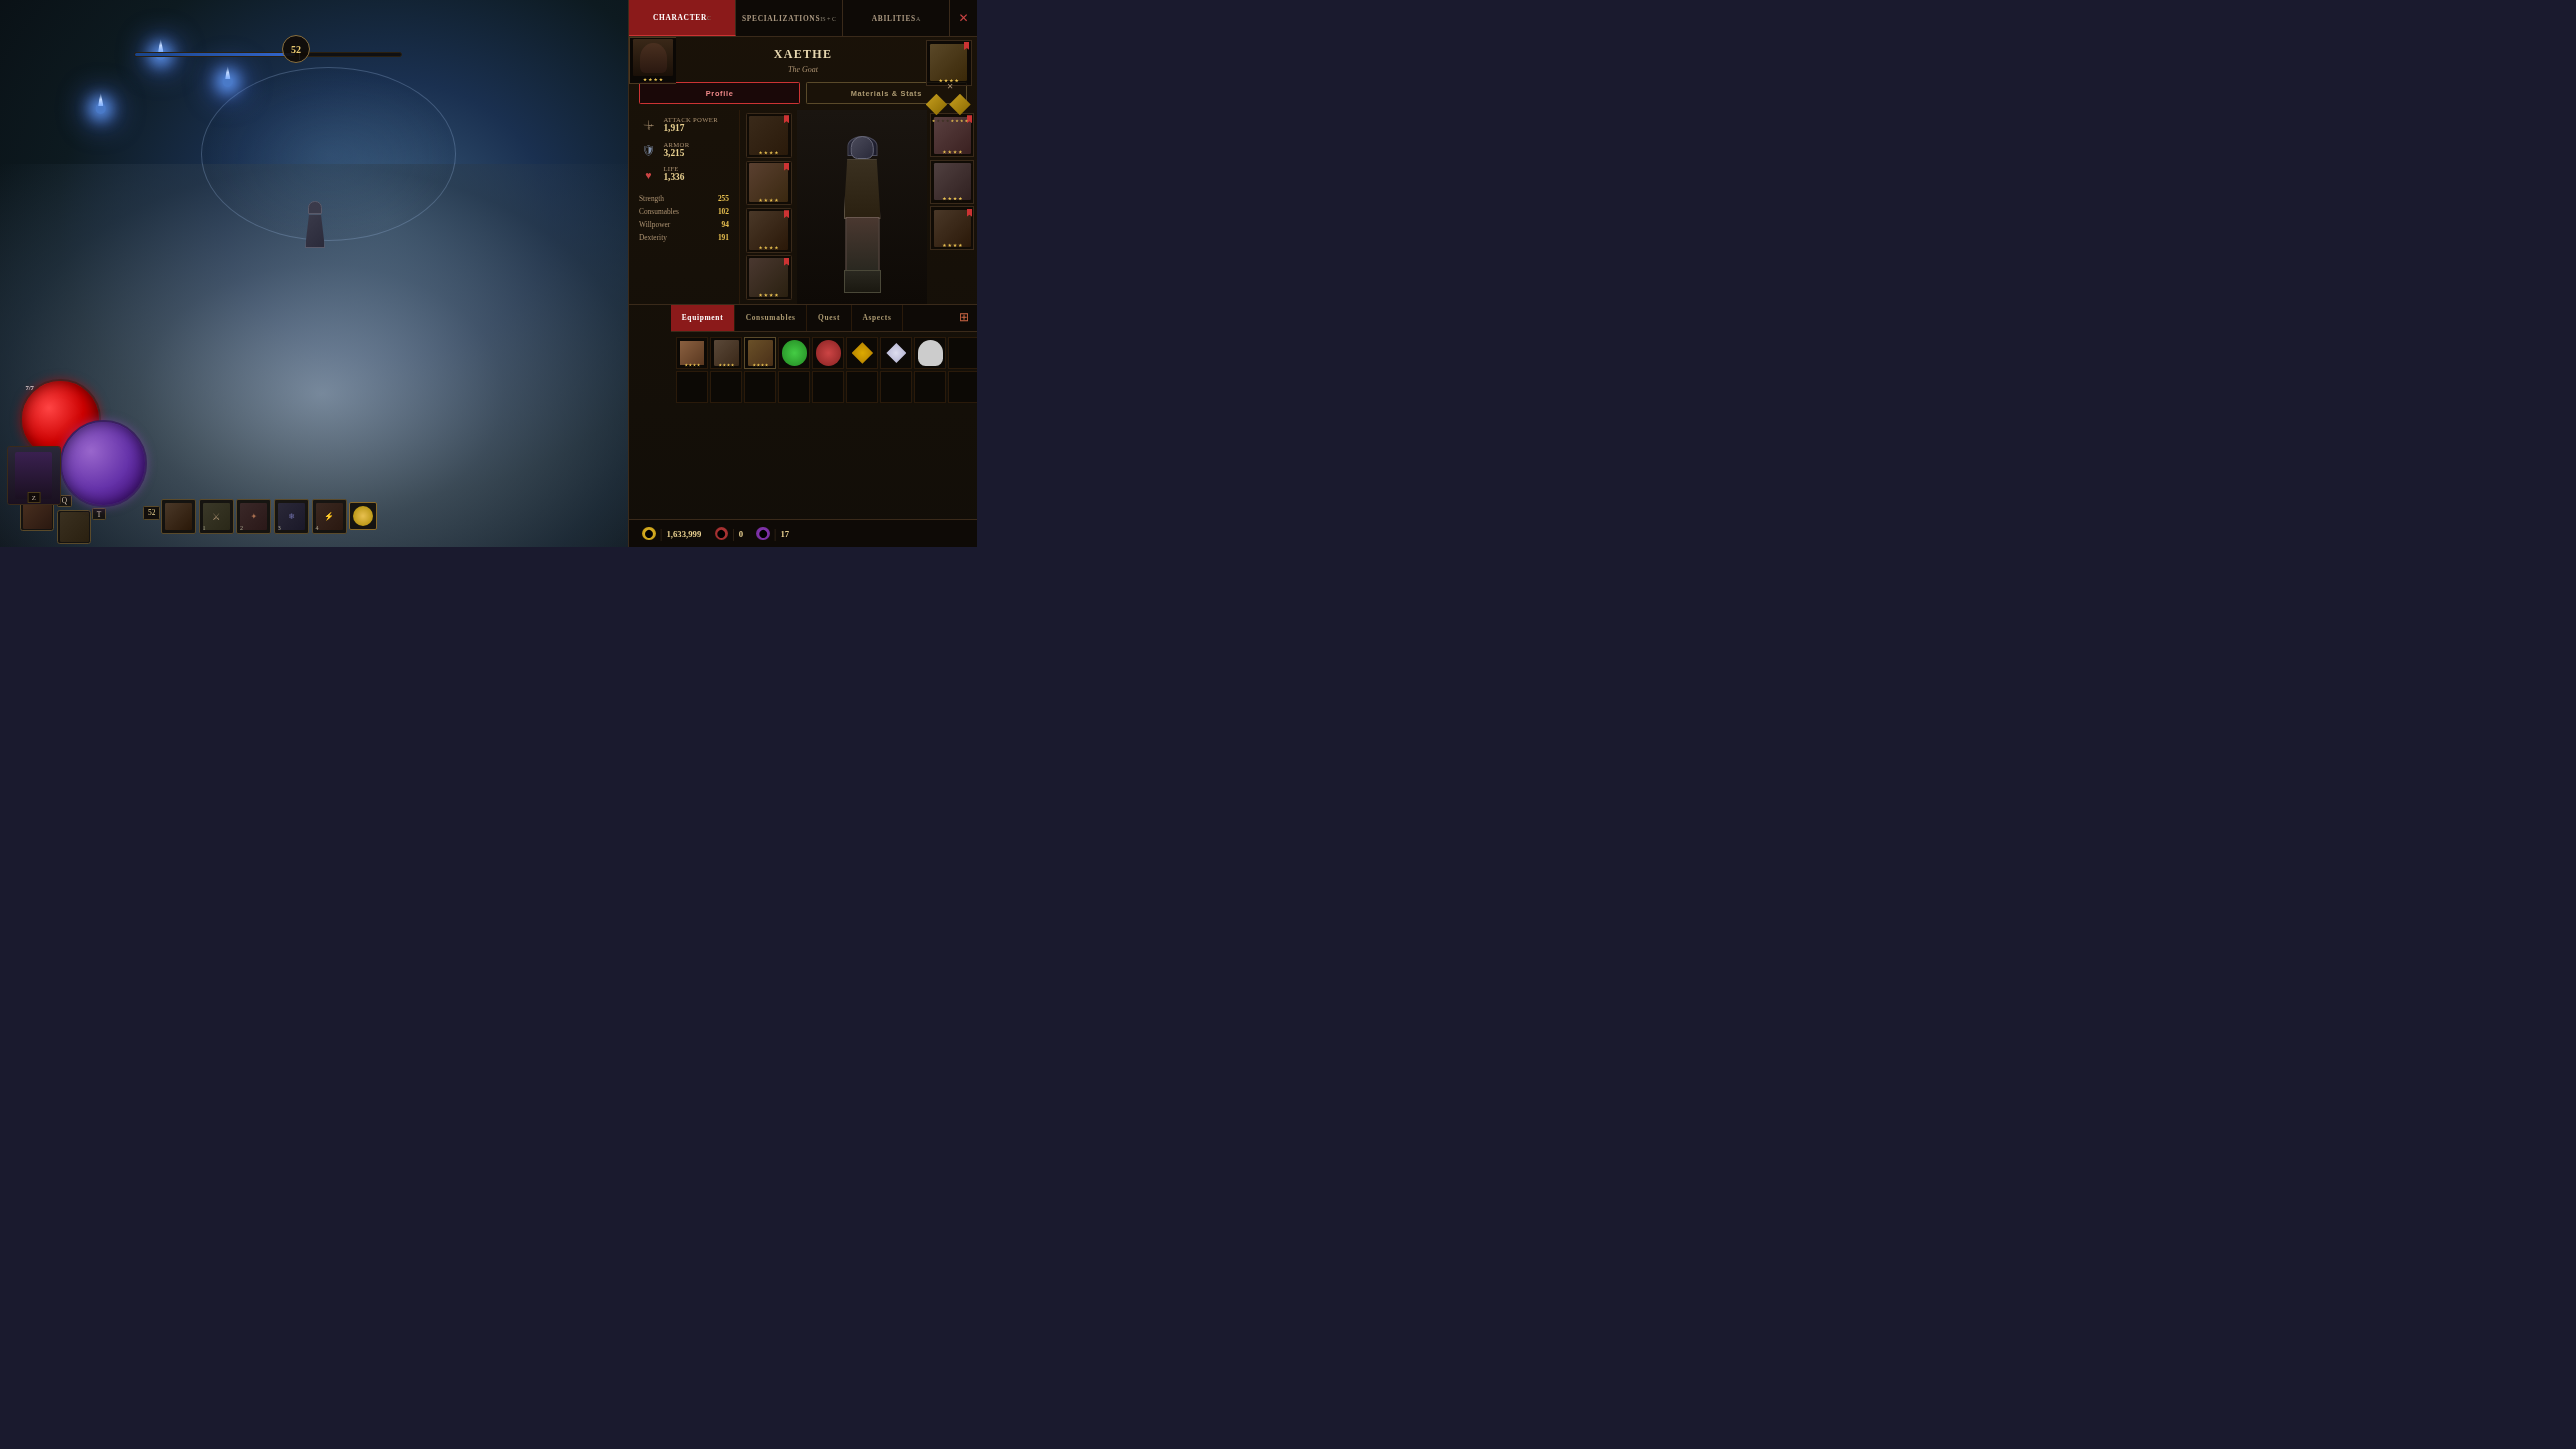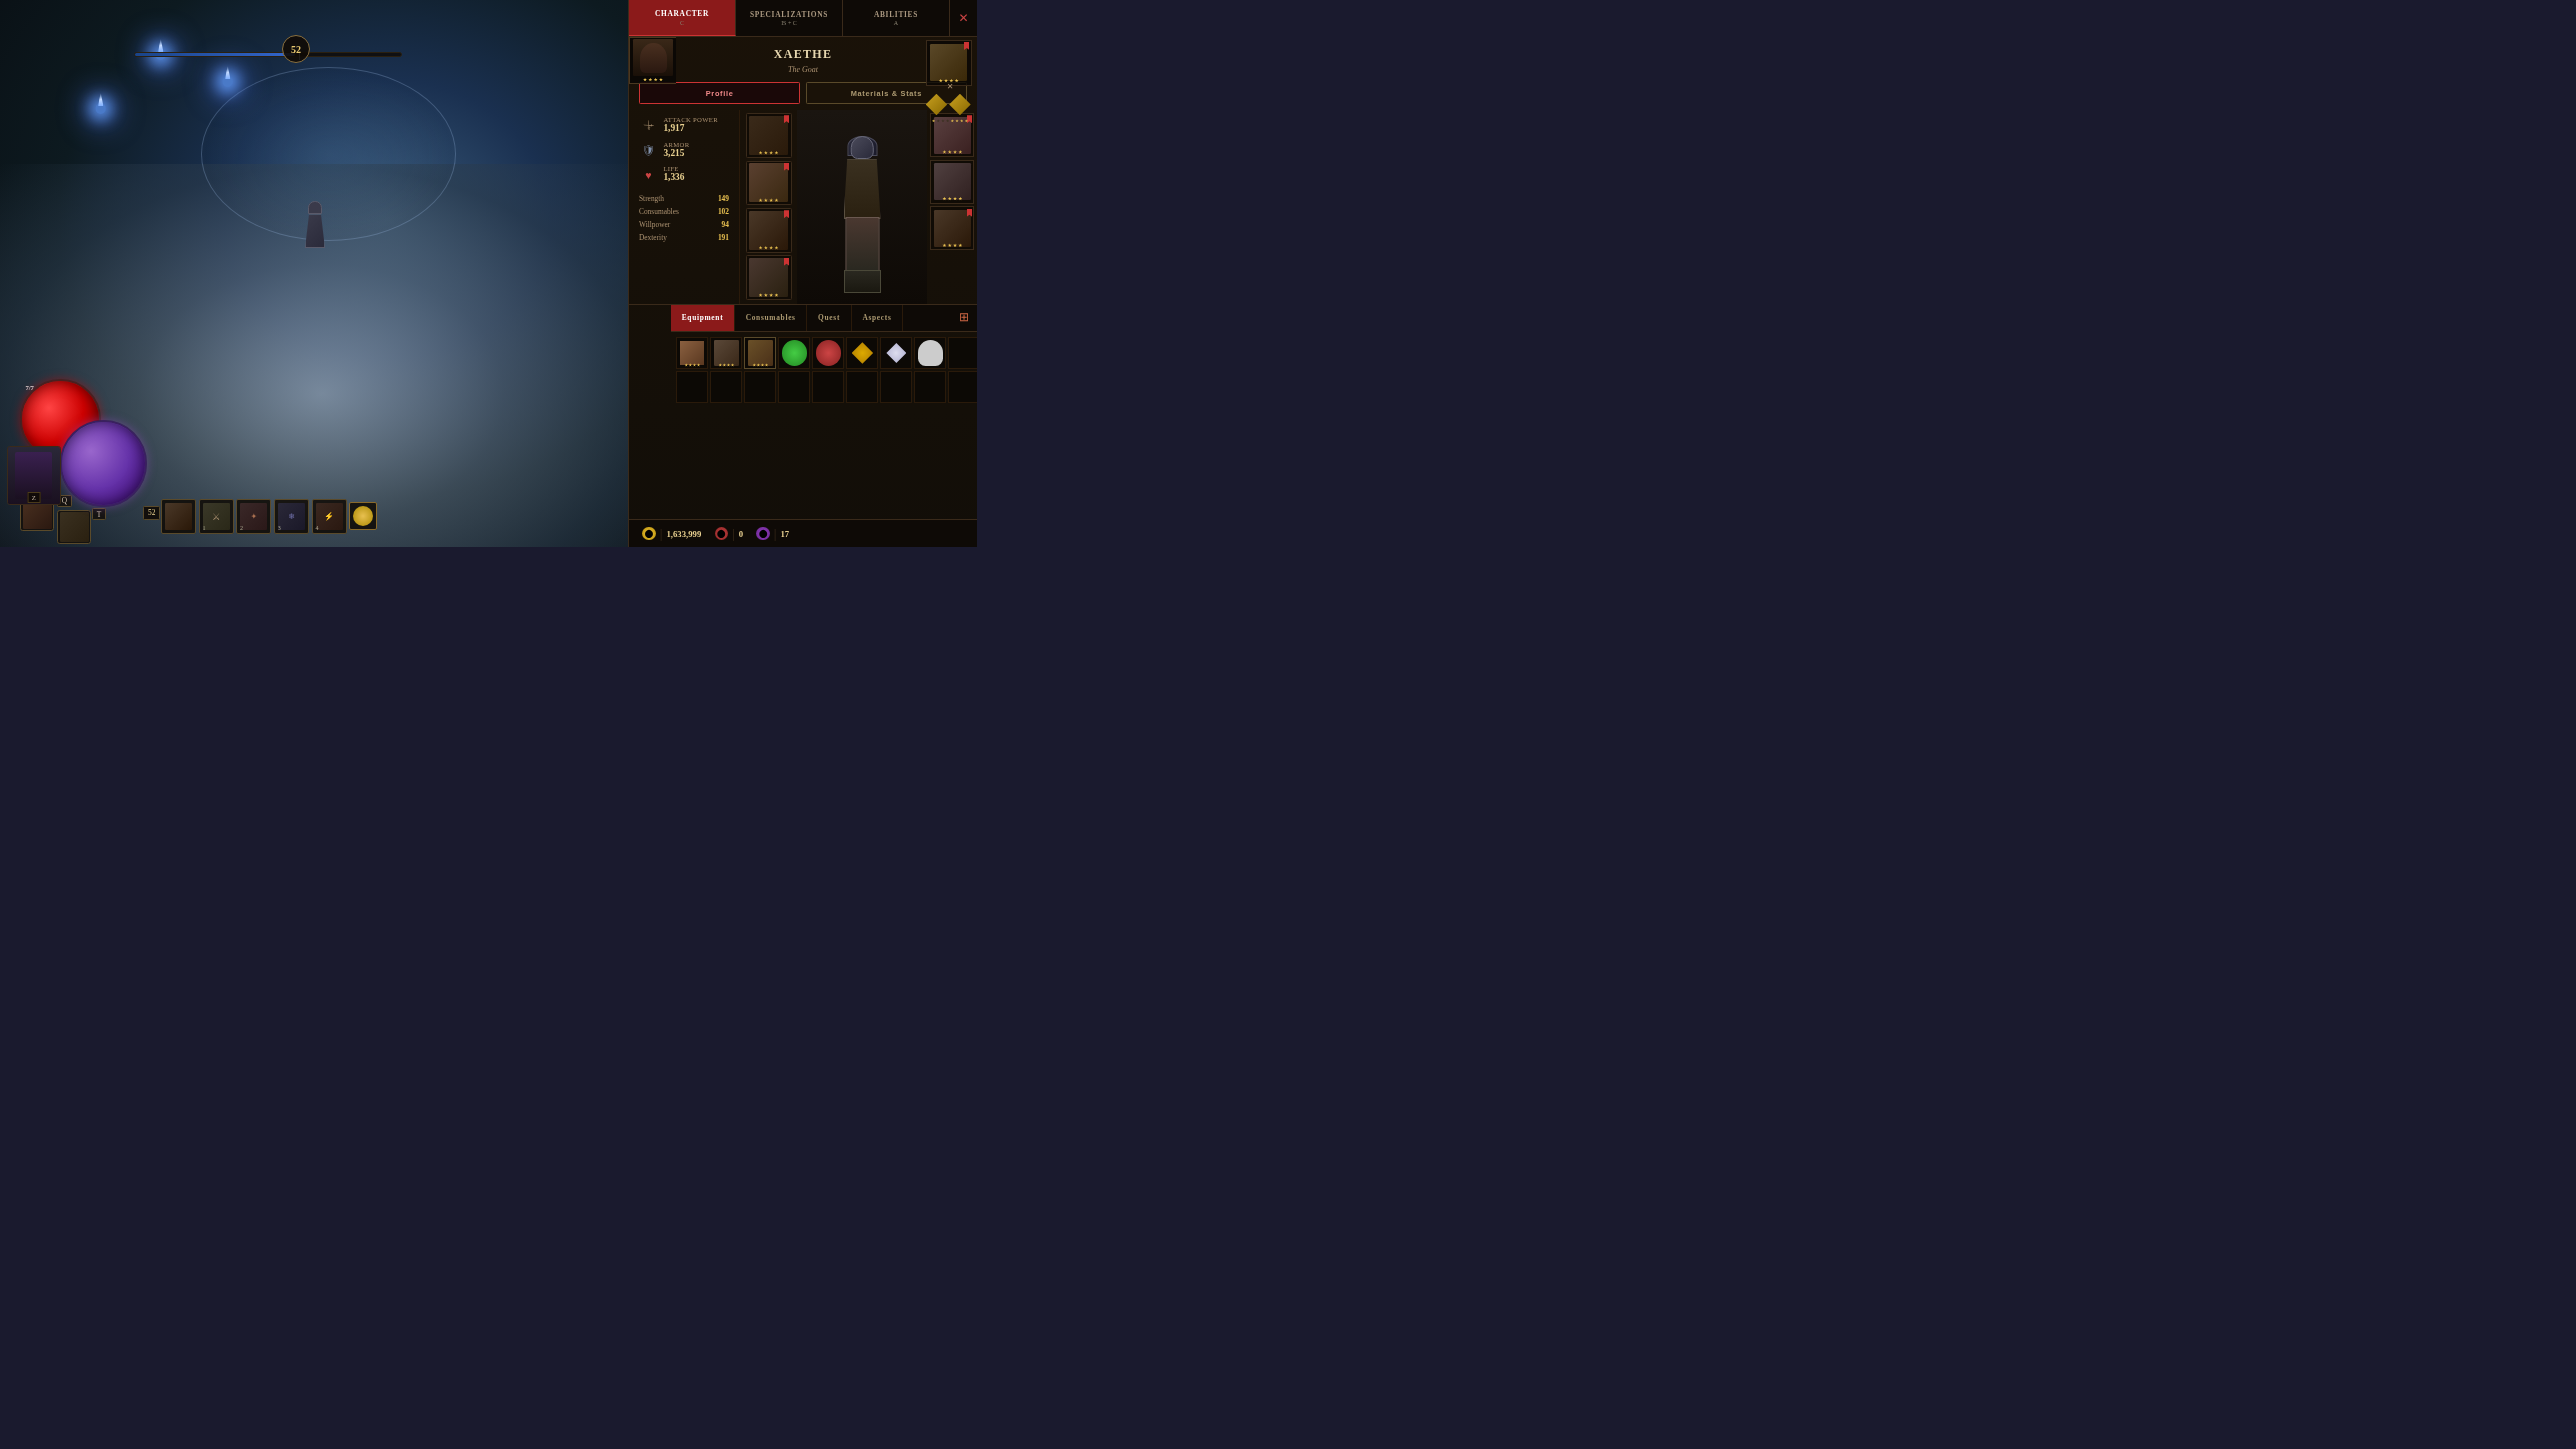--- a/index.html
+++ b/index.html
@@ -178,21 +178,21 @@
       display: flex;
       align-items: stretch;
       height: 37px;
       background: #0e0a06;
       border-bottom: 1.3px solid #3a2a1a;
     }
 
     .tab-item {
       flex: 1;
       display: flex;
-      flex-direction: column;
+      flex-direction: row;
       align-items: center;
       justify-content: center;
       cursor: pointer;
       border-right: 0.7px solid #3a2a1a;
       padding: 2.7px;
     }
 
     .tab-item.active {
       background: #8b1a1a;
       border-bottom: 1.3px solid #cc3333;
@@ -879,21 +879,21 @@
         </div>
         <div class="stat-info">
           <div class="stat-name">Life</div>
           <div class="stat-value">1,336</div>
         </div>
       </div>
 
       <div class="secondary-stats">
         <div class="sec-stat">
           <span class="sec-stat-name">Strength</span>
-          <span class="sec-stat-value">149</span>
+          <span class="sec-stat-value">255</span>
         </div>
         <div class="sec-stat">
           <span class="sec-stat-name">Consumables</span>
           <span class="sec-stat-value">102</span>
         </div>
         <div class="sec-stat">
           <span class="sec-stat-name">Willpower</span>
           <span class="sec-stat-value">94</span>
         </div>
         <div class="sec-stat">

